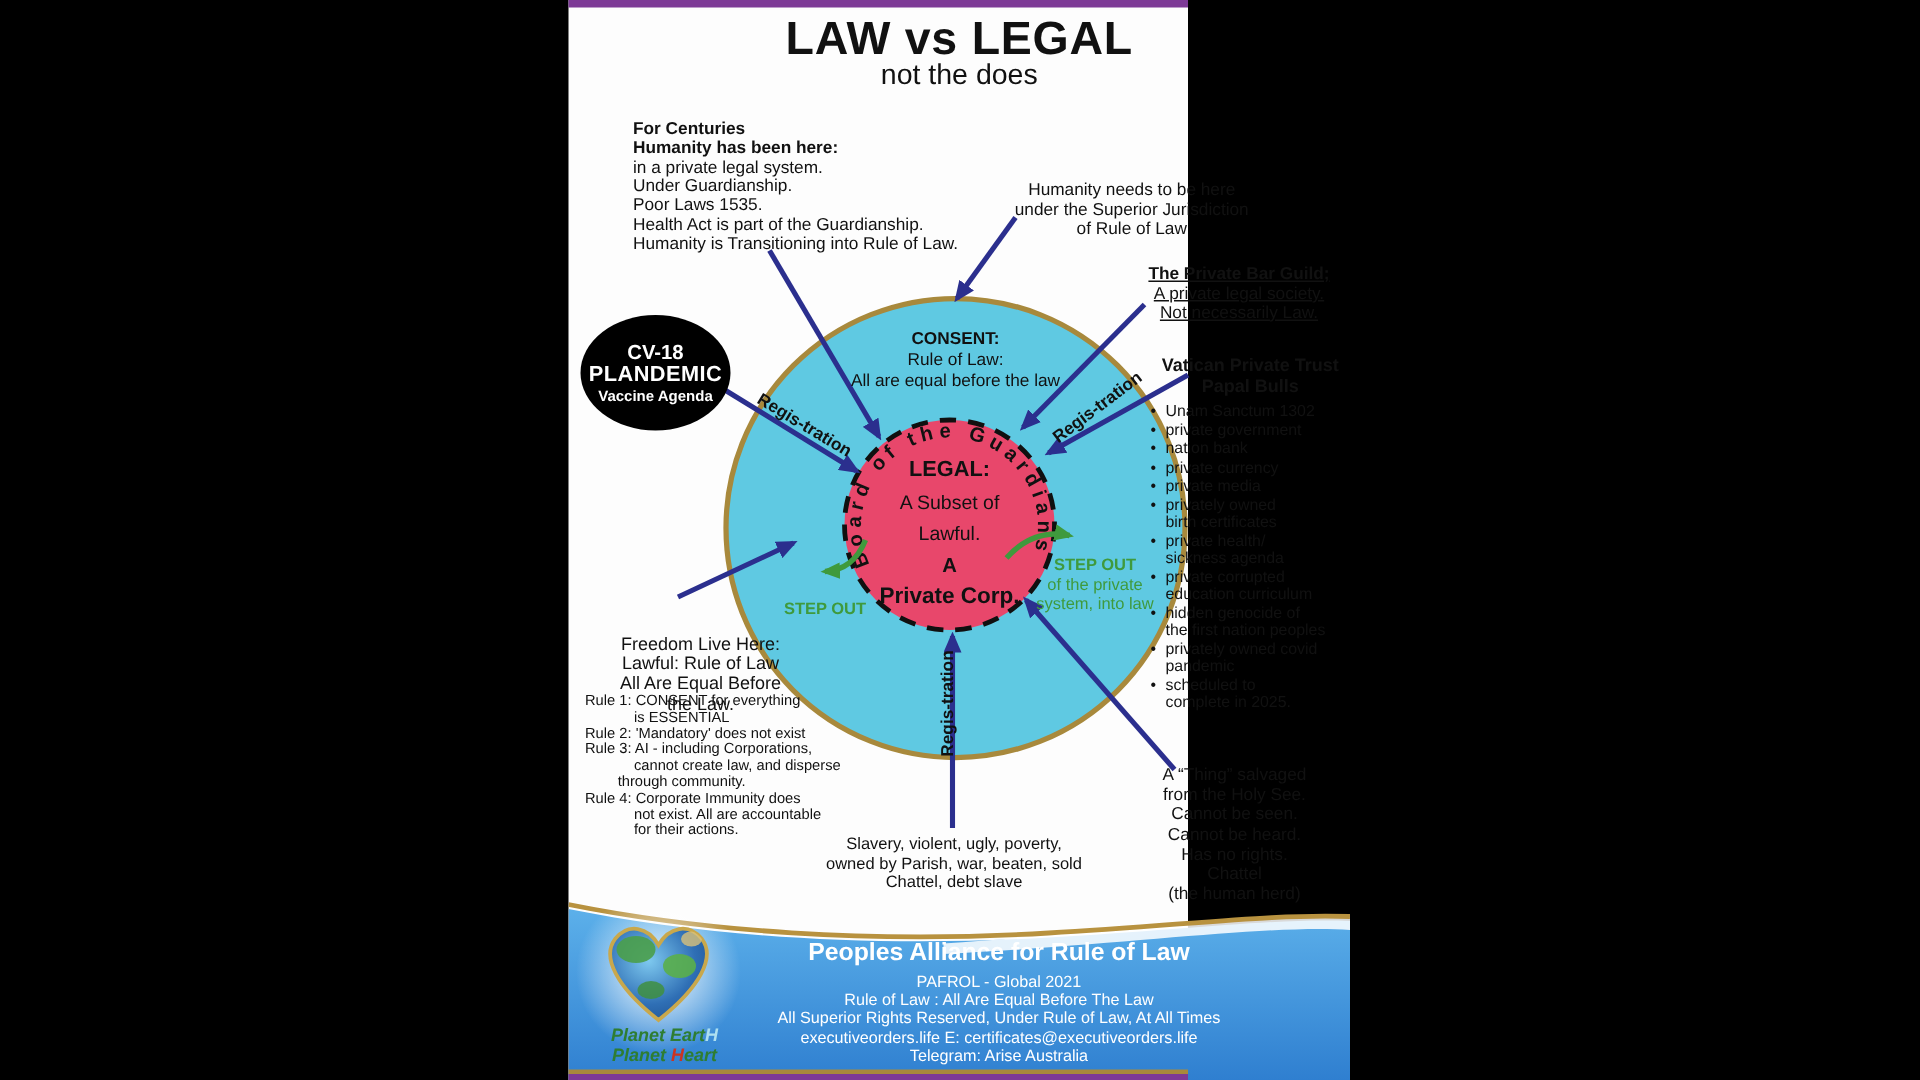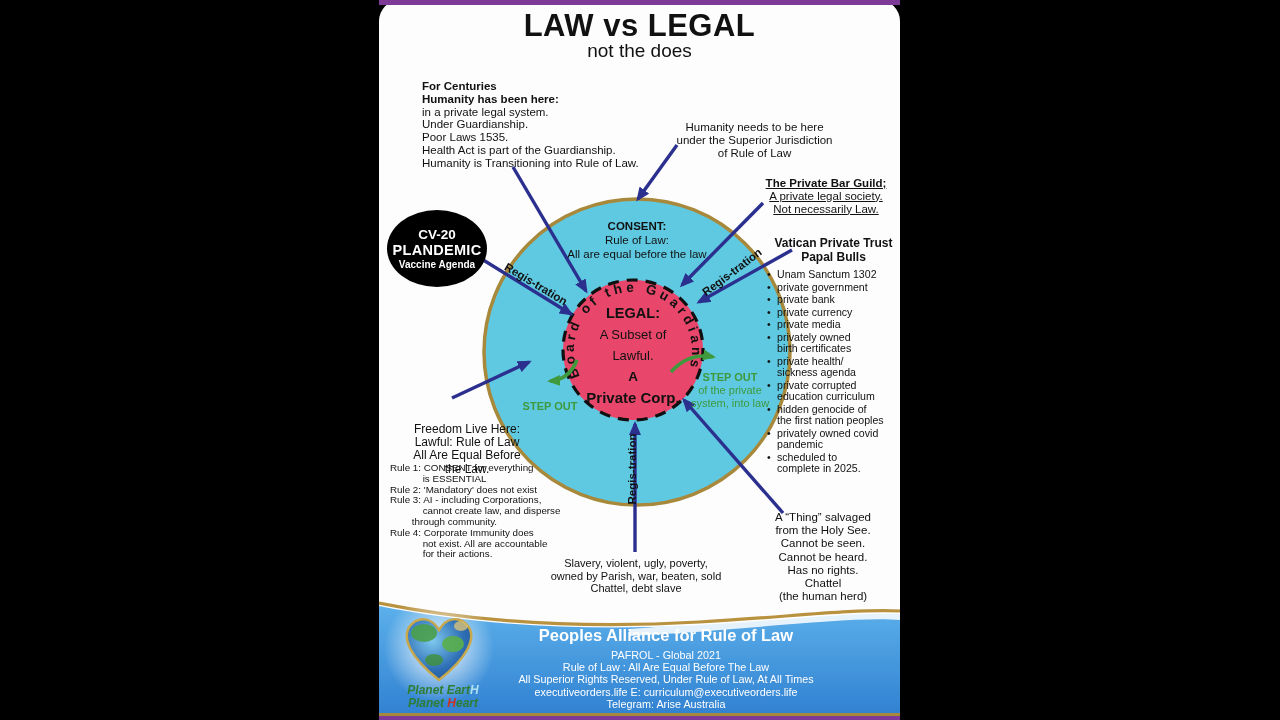--- a/index.html
+++ b/index.html
@@ -1,18 +1,18 @@
 <!DOCTYPE html>
 <html><head>
 <meta charset="utf-8">
 <style>
   html,body{margin:0;padding:0;background:#000;}
   .canvas{position:relative;width:1280px;height:720px;background:#000;overflow:hidden;
           font-family:"Liberation Sans",sans-serif;color:#111;}
-  .page{position:absolute;left:379px;top:0;width:521px;height:720px;background:#fdfdfd;border-radius:21px;}
+  .page{position:absolute;left:379px;top:0;width:413px;height:720px;background:#fdfdfd;}
   .bar{position:absolute;left:0;right:0;}
   .bar-top{top:0;height:5px;background:#7d3a96;}
   .bar-bot-gold{bottom:4px;height:3px;background:#a8893c;z-index:6;}
   .bar-bot-purple{bottom:0;height:4px;background:#7d3a96;z-index:6;}
   .abs{position:absolute;}
   .preline{white-space:pre-line;}
   .pre{white-space:pre;}
   .ctr{text-align:center;}
   .title{left:0;width:521px;top:8px;font-size:31px;font-weight:bold;text-align:center;letter-spacing:.5px;}
   .subtitle{left:0;width:521px;top:40px;font-size:19px;text-align:center;}
@@ -133,21 +133,21 @@
         <div class="b-item">
             <span class="dot">•</span>
             <span class="preline">Unam Sanctum 1302</span>
           </div>
         <div class="b-item">
             <span class="dot">•</span>
             <span class="preline">private government</span>
           </div>
         <div class="b-item">
             <span class="dot">•</span>
-            <span class="preline">private bank</span>
+            <span class="preline">nation bank</span>
           </div>
         <div class="b-item">
             <span class="dot">•</span>
             <span class="preline">private currency</span>
           </div>
         <div class="b-item">
             <span class="dot">•</span>
             <span class="preline">private media</span>
           </div>
         <div class="b-item">
@@ -177,21 +177,21 @@
           </div>
         <div class="b-item">
             <span class="dot">•</span>
             <span class="preline">scheduled to
 complete in 2025.</span>
           </div>
       </div>
     </div>
 
     <div class="abs cv19">
-      <div class="l1">CV-20</div>
+      <div class="l1">CV-18</div>
       <div class="l2">PLANDEMIC</div>
       <div class="l3">Vaccine Agenda</div>
     </div>
 
     <div class="abs ctr lawful">
       <div class="b">CONSENT:</div>
       <div class="preline">Rule of Law:
 All are equal before the law</div>
     </div>
 
@@ -273,21 +273,21 @@
         </g>
       </g>
     </svg>
 
     <div class="abs ctr footer-text">
       <div class="footer-org">Peoples Alliance for Rule of Law</div>
       <div class="footer-lines">
         <div>PAFROL - Global 2021</div>
         <div>Rule of Law : All Are Equal Before The Law</div>
         <div>All Superior Rights Reserved, Under Rule of Law, At All Times</div>
-        <div>executiveorders.life   E: curriculum@executiveorders.life</div>
+        <div>executiveorders.life   E: certificates@executiveorders.life</div>
         <div>Telegram: Arise Australia</div>
       </div>
     </div>
 
     <div class="abs ctr logo-text">
       <div><span>Planet Eart</span><span class="h1c">H</span></div>
       <div><span>Planet </span><span class="h2c">H</span><span>eart</span></div>
     </div>
 
     <div class="bar bar-bot-gold"></div>

